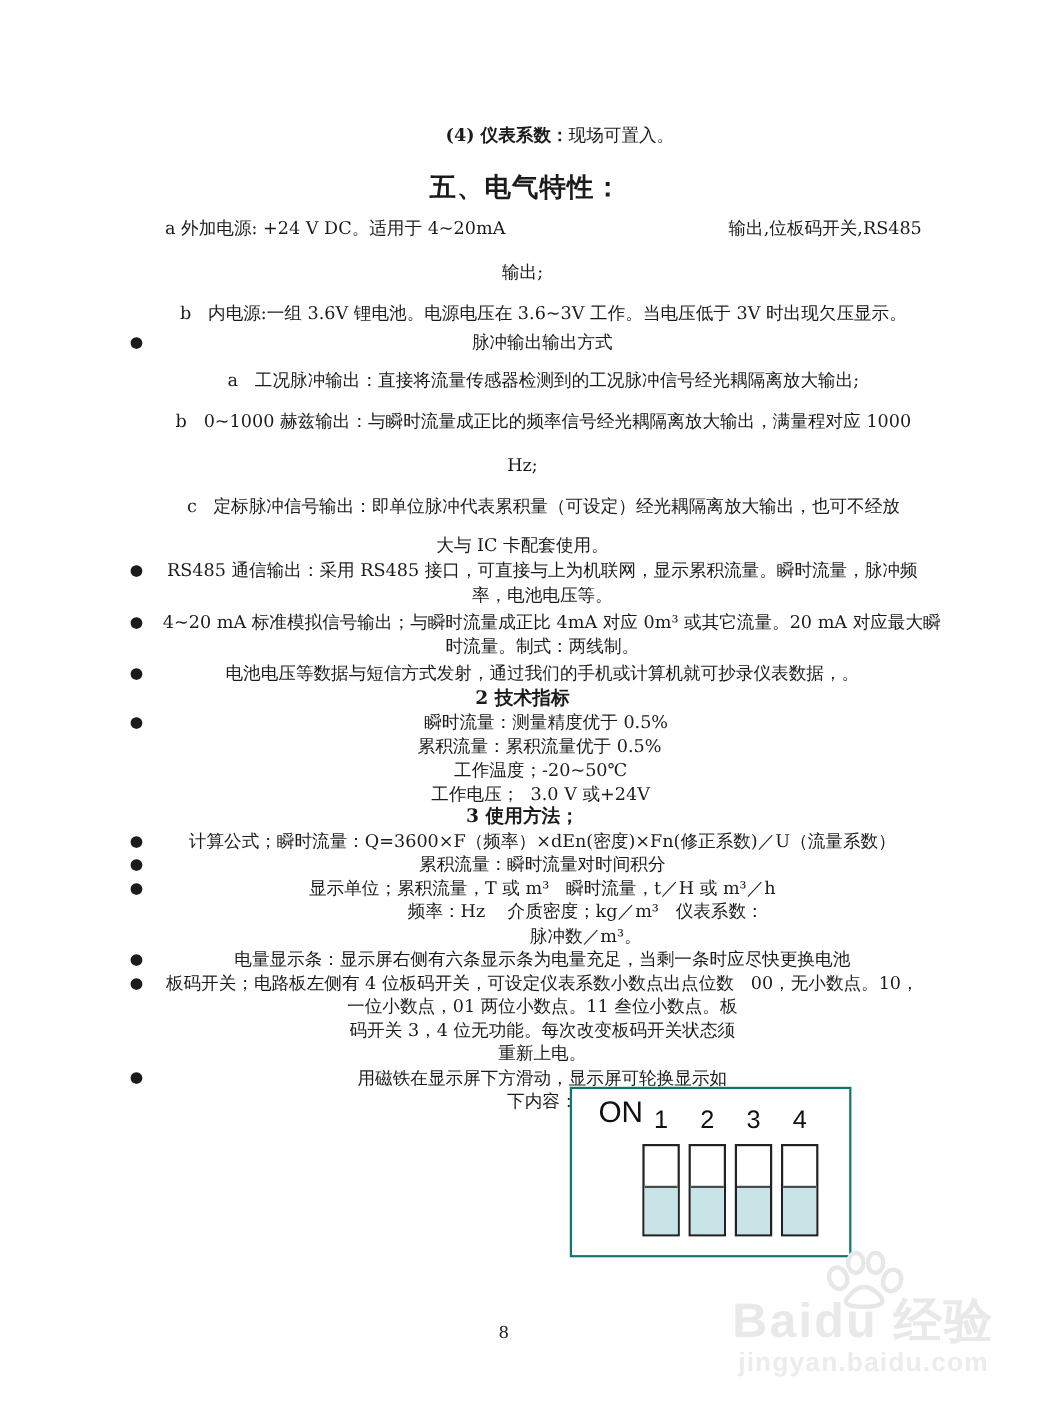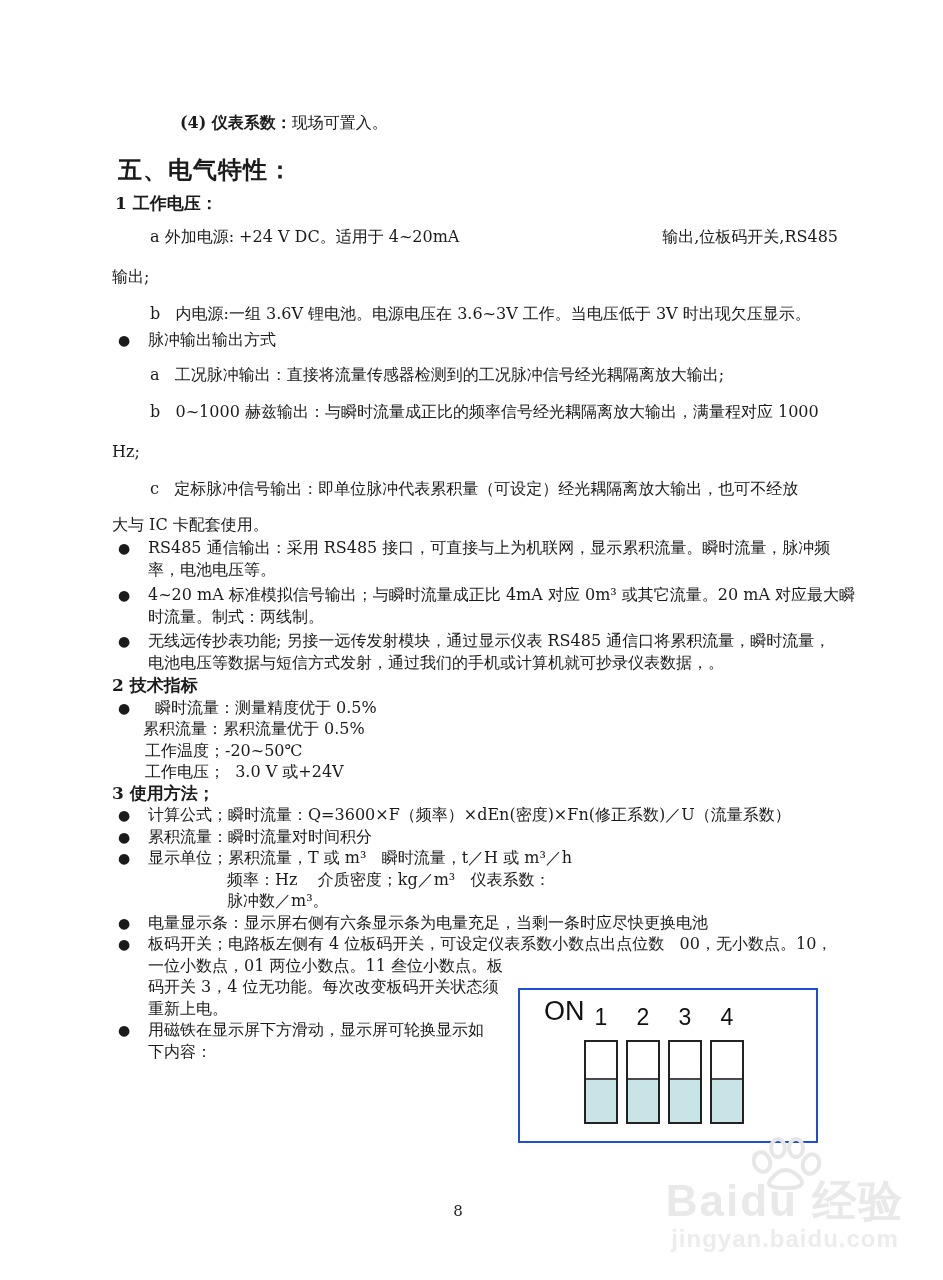--- a/index.html
+++ b/index.html
@@ -2,38 +2,38 @@
 <html><head>
 <meta charset="utf-8">
 <style>
   html,body{margin:0;padding:0;}
   body{
     width:943px;height:1280px;position:relative;overflow:hidden;
     background:#ffffff;color:#1b1b1b;
     font-family:"DejaVu Serif","Liberation Serif",serif;
   }
   .doc{position:absolute;left:112px;top:112px;width:726px;}
-  .line{white-space:pre;font-size:16px;line-height:21px;position:relative;}
+  .line{white-space:pre;font-size:16px;line-height:21px;position:relative;text-align:center;}
   .dense{line-height:21.5px;}
   .b{font-weight:bold;}
   .main-heading{font-size:24px;font-weight:bold;line-height:30px;letter-spacing:1px;margin-left:6px;}
   .subhead{font-weight:bold;font-size:17px;}
   .pl38{padding-left:38px;}
   .pl31{padding-left:31px;}
   .pl33{padding-left:33px;}
   .pl115{padding-left:115px;}
   .ml68{margin-left:68px;}
   .ml3{margin-left:3px;}
   .bullet-line{padding-left:36px;}
   .bullet-line .bullet{position:absolute;left:6px;top:1px;font-size:14px;}
   .bullet-line.tpad{padding-left:43px;}
   .flexline{display:flex;justify-content:space-between;}
   
-  .dip{position:absolute;left:518px;top:988px;width:300px;height:155px;
-       border:2px solid #1d4ed8;box-sizing:border-box;background:#fff;}
+  .dip{position:absolute;left:518px;top:988px;width:256px;height:155px;
+       border:2px solid #0f766e;box-sizing:border-box;background:#fff;}
   .dip-on{position:absolute;left:24px;top:6px;font-family:"Liberation Sans","DejaVu Sans",sans-serif;
           font-size:27px;color:#111;}
   .dip-cols{position:absolute;left:64px;top:14px;display:flex;gap:8px;}
   .dip-col{width:34px;display:flex;flex-direction:column;align-items:center;}
   .dip-num{font-family:"Liberation Sans","DejaVu Sans",sans-serif;font-size:23px;height:36px;color:#111;}
   .dip-switch{width:34px;height:84px;border:2px solid #222;box-sizing:border-box;
               background:#fff;position:relative;}
   .dip-lower{position:absolute;left:0;right:0;bottom:0;height:42px;background:#c9e4e7;border-top:2px solid #4a4a4a;}
   
   .pageno{position:absolute;top:1202px;left:0;width:916px;text-align:center;font-size:15px;color:#222;}
@@ -47,21 +47,20 @@
 </head>
 <body>
 
 <div class="doc">
 
   <div class="line ml68"><span class="b">(4) 仪表系数：</span><span>现场可置入。</span></div>
 
 
   <div class="line main-heading" style="margin-top:22px;">五、电气特性：</div>
 
-  <div class="line subhead ml3" style="margin-top:8px;">1 工作电压：</div>
 
   <div class="line flexline pl38" style="margin-top:12px;"><span>a 外加电源: +24 V DC。适用于 4~20mA</span><span>输出,位板码开关,RS485</span></div>
 
   <div class="line" style="margin-top:19px;">输出;</div>
 
   <div class="line pl38" style="margin-top:16px;">b   内电源:一组 3.6V 锂电池。电源电压在 3.6~3V 工作。当电压低于 3V 时出现欠压显示。</div>
 
   <div class="line bullet-line" style="margin-top:5px;"><span class="bullet">●</span><span>脉冲输出输出方式</span></div>
 
   <div class="line pl38" style="margin-top:14px;">a   工况脉冲输出：直接将流量传感器检测到的工况脉冲信号经光耦隔离放大输出;</div>
@@ -73,21 +72,21 @@
   <div class="line pl38" style="margin-top:16px;">c   定标脉冲信号输出：即单位脉冲代表累积量（可设定）经光耦隔离放大输出，也可不经放</div>
 
   <div class="line" style="margin-top:15px;">大与 IC 卡配套使用。</div>
 
   <div class="line dense bullet-line" style="margin-top:2px;"><span class="bullet">●</span><span>RS485 通信输出：采用 RS485 接口，可直接与上为机联网，显示累积流量。瞬时流量，脉冲频</span></div>
   <div class="line dense bullet-line">率，电池电压等。</div>
 
   <div class="line dense bullet-line" style="margin-top:4px;"><span class="bullet">●</span><span>4~20 mA 标准模拟信号输出；与瞬时流量成正比 4mA 对应 0m³ 或其它流量。20 mA 对应最大瞬</span></div>
   <div class="line dense bullet-line">时流量。制式：两线制。</div>
 
-  <div class="line dense bullet-line" style="margin-top:3px;"><span class="bullet">●</span><span>无线远传抄表功能; 另接一远传发射模块，通过显示仪表 RS485 通信口将累积流量，瞬时流量，</span></div>
+  <div class="line dense bullet-line" style="margin-top:3px;"><span class="bullet">●</span></div>
   <div class="line dense bullet-line">电池电压等数据与短信方式发射，通过我们的手机或计算机就可抄录仪表数据，。</div>
 
   <div class="line dense subhead" style="margin-top:2px;">2 技术指标</div>
 
   <div class="line dense bullet-line tpad"><span class="bullet">●</span><span>瞬时流量：测量精度优于 0.5%</span></div>
   <div class="line dense pl31">累积流量：累积流量优于 0.5%</div>
   <div class="line dense pl33">工作温度；-20~50℃</div>
   <div class="line dense pl33">工作电压；  3.0 V 或+24V</div>
 
   <div class="line dense subhead">3 使用方法；</div>

